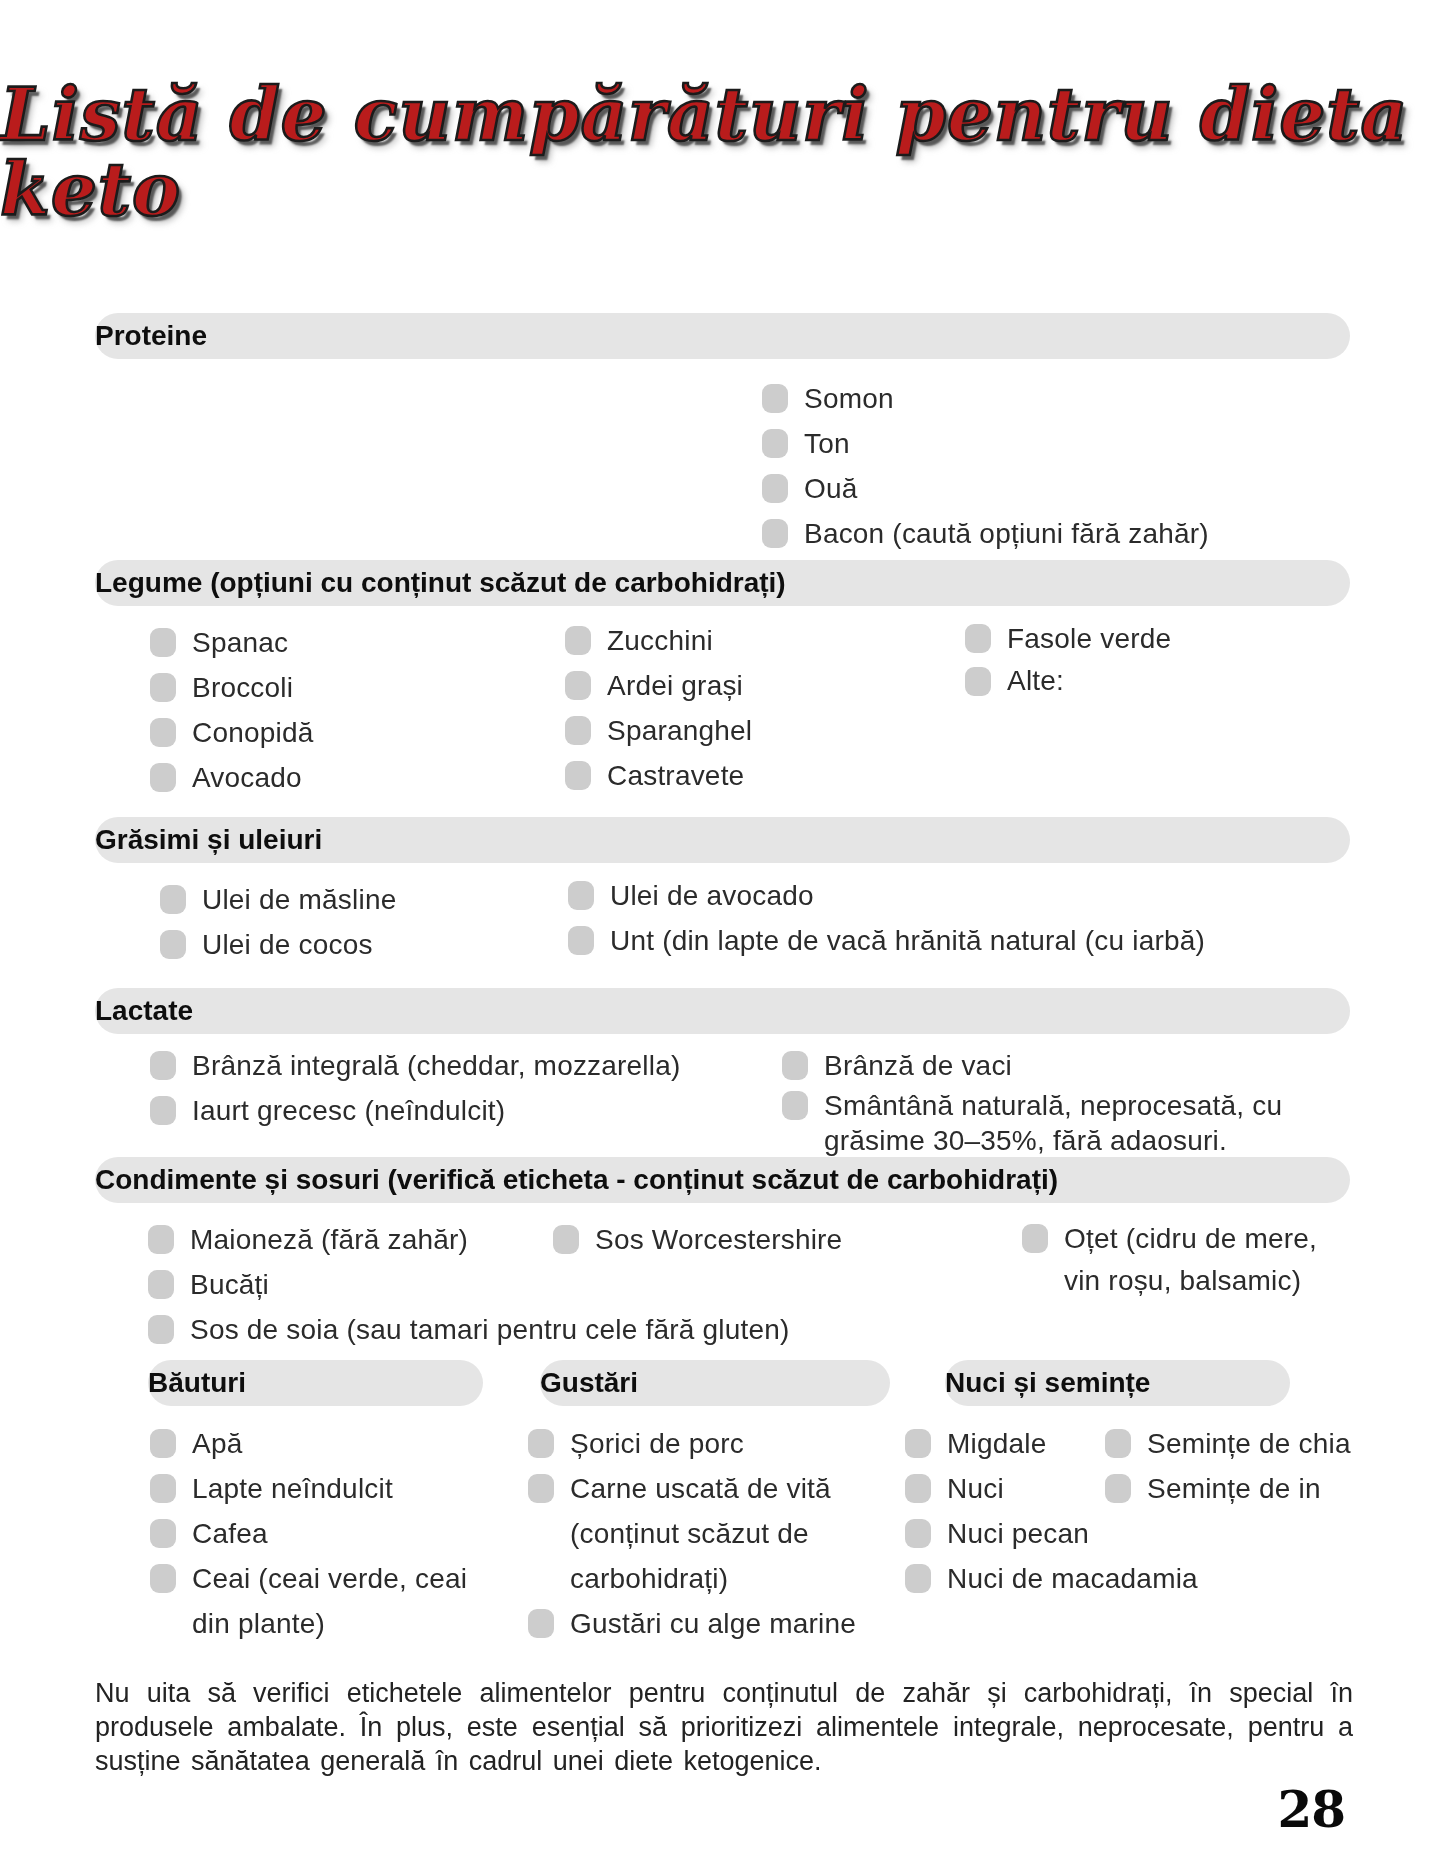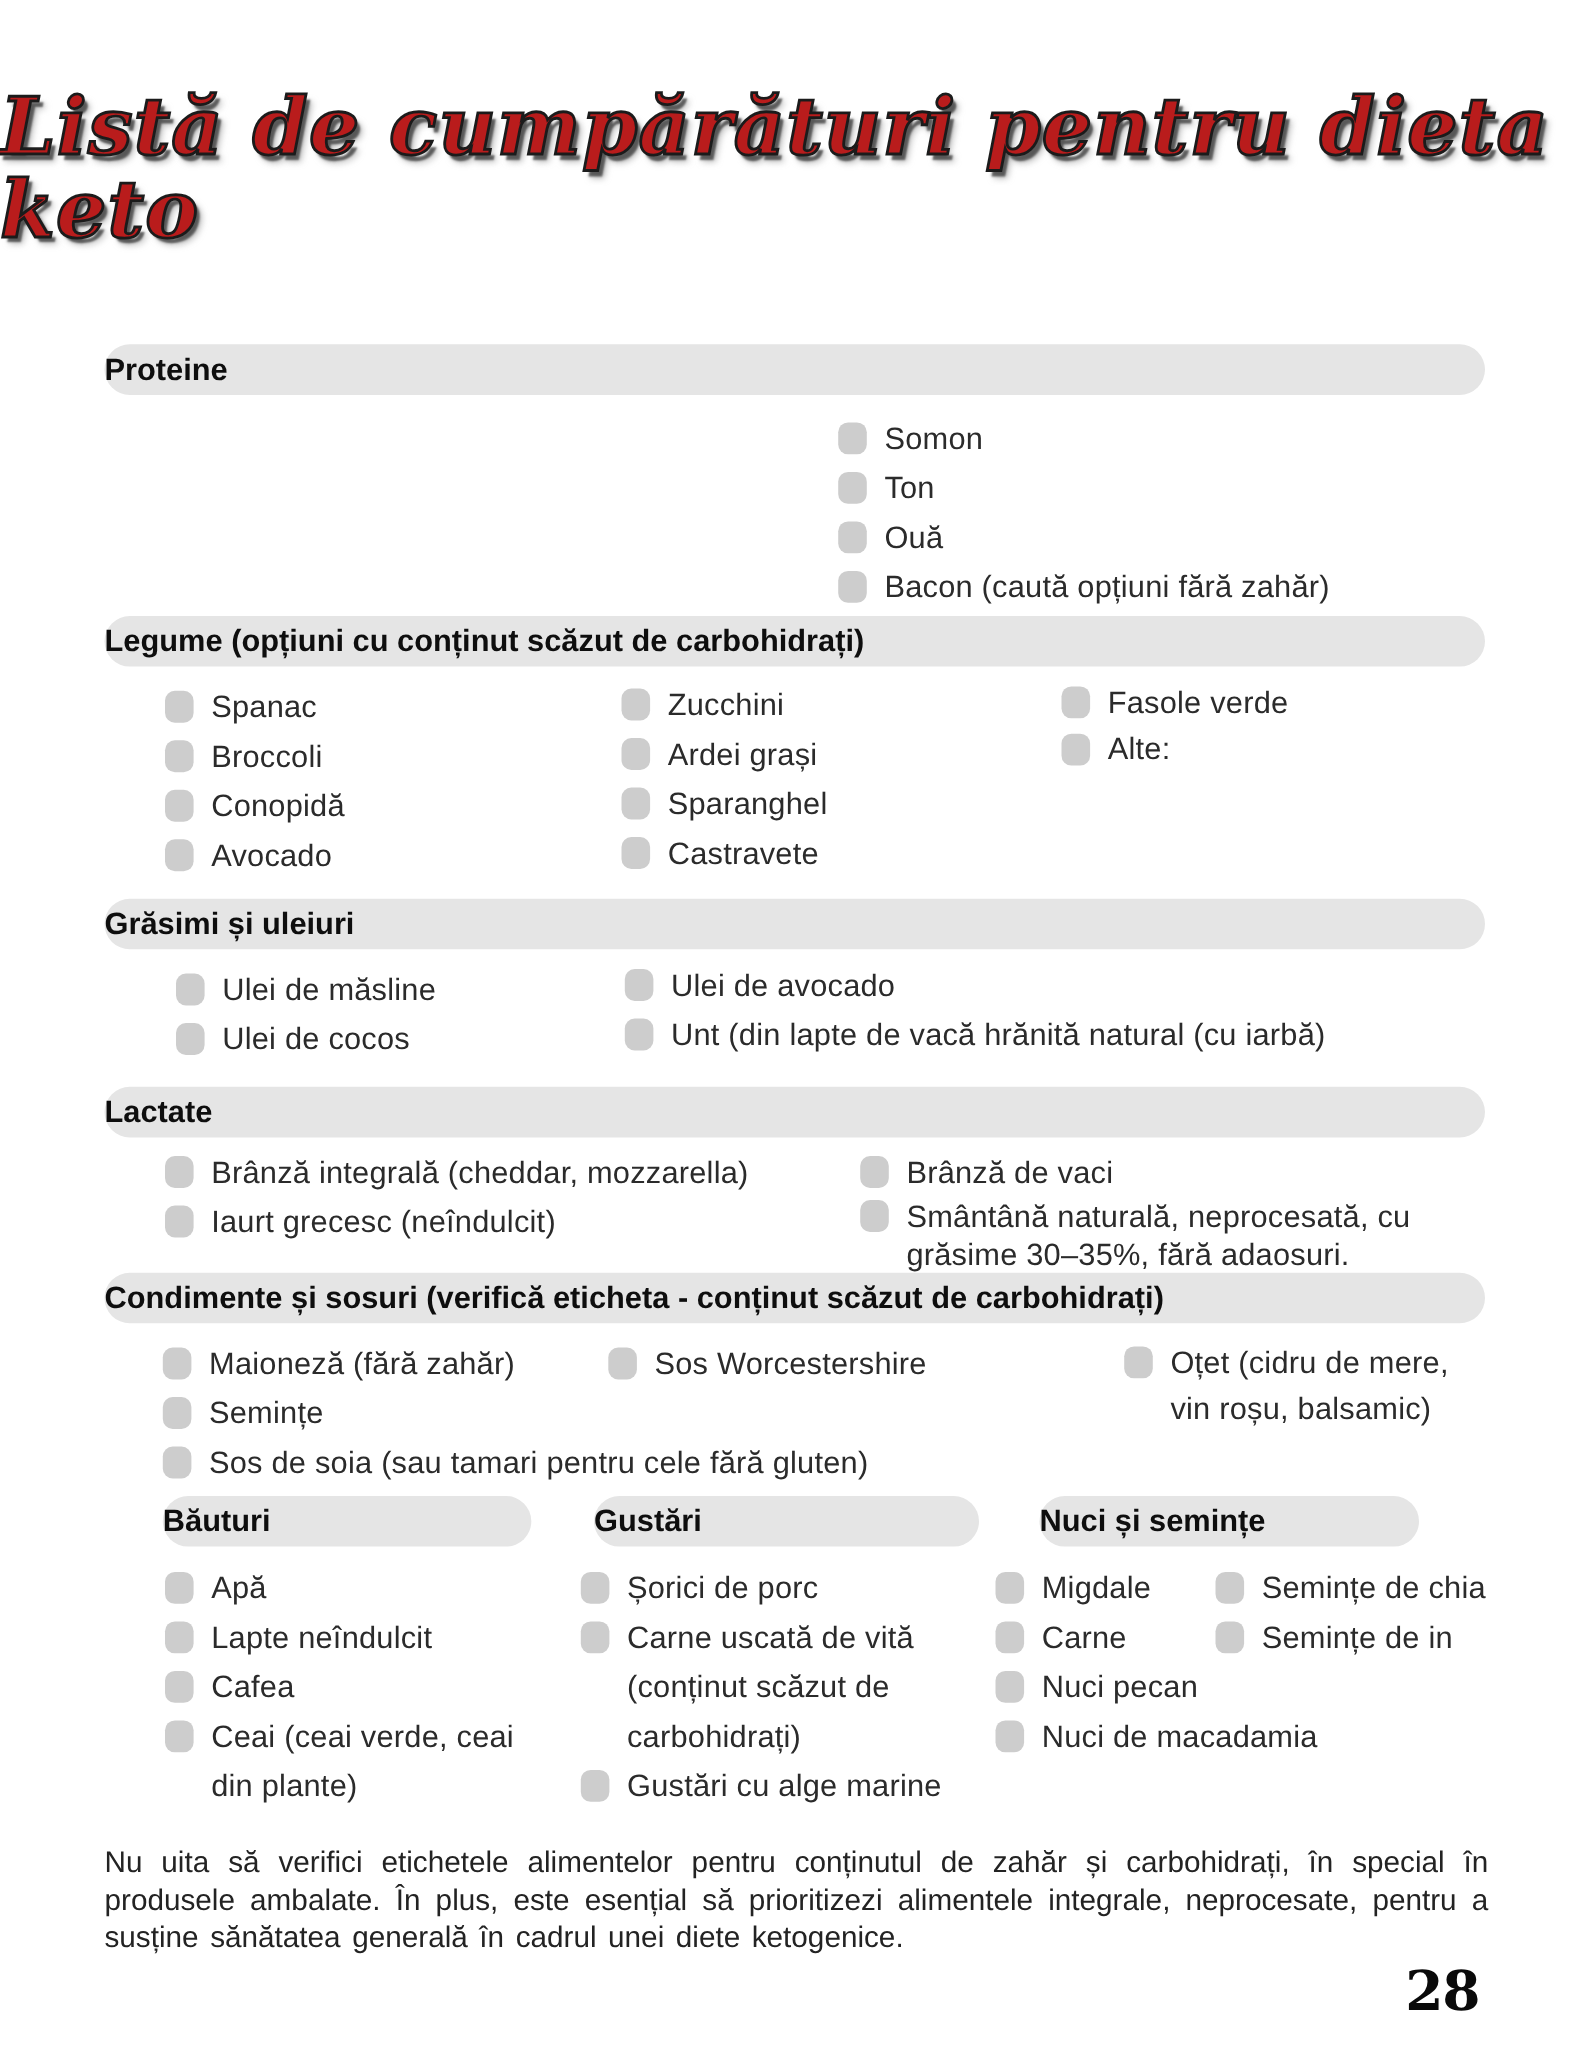--- a/index.html
+++ b/index.html
@@ -203,21 +203,21 @@
       </div>
   </div>
 
   <div class="col" style="left:148px;top:1217px;">
     <div class="row">
         <span class="cb"></span>
         <span class="t">Maioneză (fără zahăr)</span>
       </div>
     <div class="row">
         <span class="cb"></span>
-        <span class="t">Semințe</span>
+        <span class="t">Bucăți</span>
       </div>
     <div class="row">
         <span class="cb"></span>
         <span class="t">Sos de soia (sau tamari pentru cele fără gluten)</span>
       </div>
   </div>
   <div class="col" style="left:553px;top:1217px;">
     <div class="row">
         <span class="cb"></span>
         <span class="t">Sos Worcestershire</span>
@@ -280,21 +280,21 @@
       </div>
   </div>
 
   <div class="col" style="left:905px;top:1421px;">
     <div class="row">
         <span class="cb"></span>
         <span class="t">Migdale</span>
       </div>
     <div class="row">
         <span class="cb"></span>
-        <span class="t">Carne</span>
+        <span class="t">Nuci</span>
       </div>
     <div class="row">
         <span class="cb"></span>
         <span class="t">Nuci pecan</span>
       </div>
     <div class="row">
         <span class="cb"></span>
         <span class="t">Nuci de macadamia</span>
       </div>
   </div>

